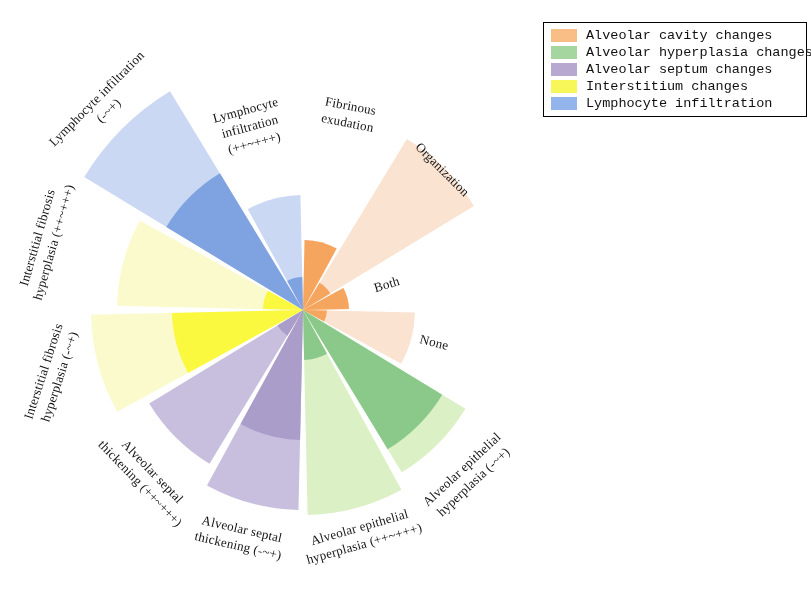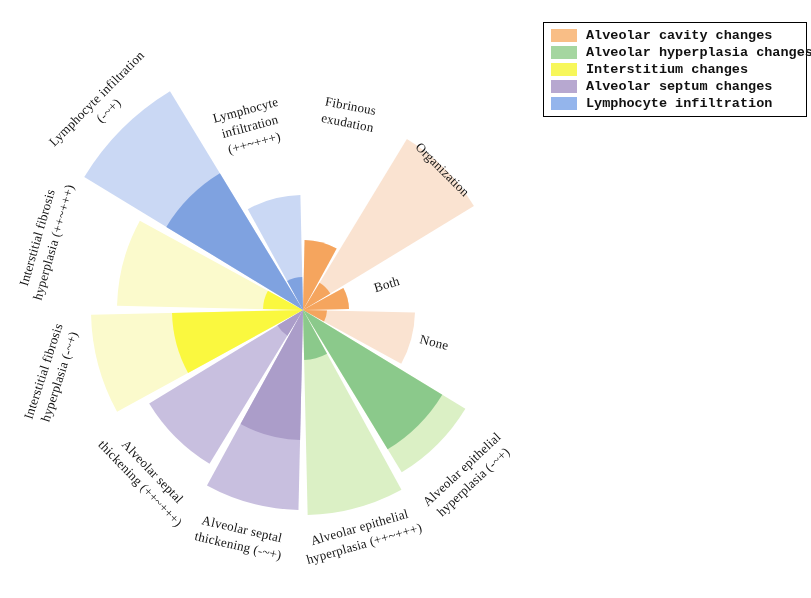--- a/index.html
+++ b/index.html
@@ -13,21 +13,20 @@
     color:#141414;
     text-align:center;
     white-space:pre-line;
     letter-spacing:.2px;
   }
   .legend{
     position:absolute;left:543px;top:22px;width:264px;height:95px;
     box-sizing:border-box;border:1.2px solid #000;background:#fff;
     display:flex;flex-direction:column;justify-content:space-evenly;
     padding:3px 5px 3px 7px;
-    font-weight:bold;
   }
   .legend-row{display:flex;align-items:center;gap:9px;}
   .legend-swatch{width:26px;height:13px;flex:0 0 auto;}
   .legend-label{
     font-family:"Liberation Mono","DejaVu Sans Mono",monospace;
     font-size:13.5px;color:#111;white-space:nowrap;
   }
 </style>
 </head>
 <body>
@@ -86,25 +85,25 @@
   <div class="legend" id="legend-box">
       <div class="legend-row">
         <span class="legend-swatch" style="background: rgb(249, 190, 134);"></span>
         <span class="legend-label">Alveolar cavity changes</span>
       </div>
       <div class="legend-row">
         <span class="legend-swatch" style="background: rgb(165, 214, 160);"></span>
         <span class="legend-label">Alveolar hyperplasia changes</span>
       </div>
       <div class="legend-row">
+        <span class="legend-swatch" style="background: rgb(183, 168, 208);"></span>
+        <span class="legend-label">Alveolar septum changes</span>
+      </div>
+      <div class="legend-row">
         <span class="legend-swatch" style="background: rgb(247, 247, 90);"></span>
         <span class="legend-label">Interstitium changes</span>
-      </div>
-      <div class="legend-row">
-        <span class="legend-swatch" style="background: rgb(183, 168, 208);"></span>
-        <span class="legend-label">Alveolar septum changes</span>
       </div>
       <div class="legend-row">
         <span class="legend-swatch" style="background: rgb(148, 181, 236);"></span>
         <span class="legend-label">Lymphocyte infiltration</span>
       </div>
     </div>
 </div>
 
 </body></html>

